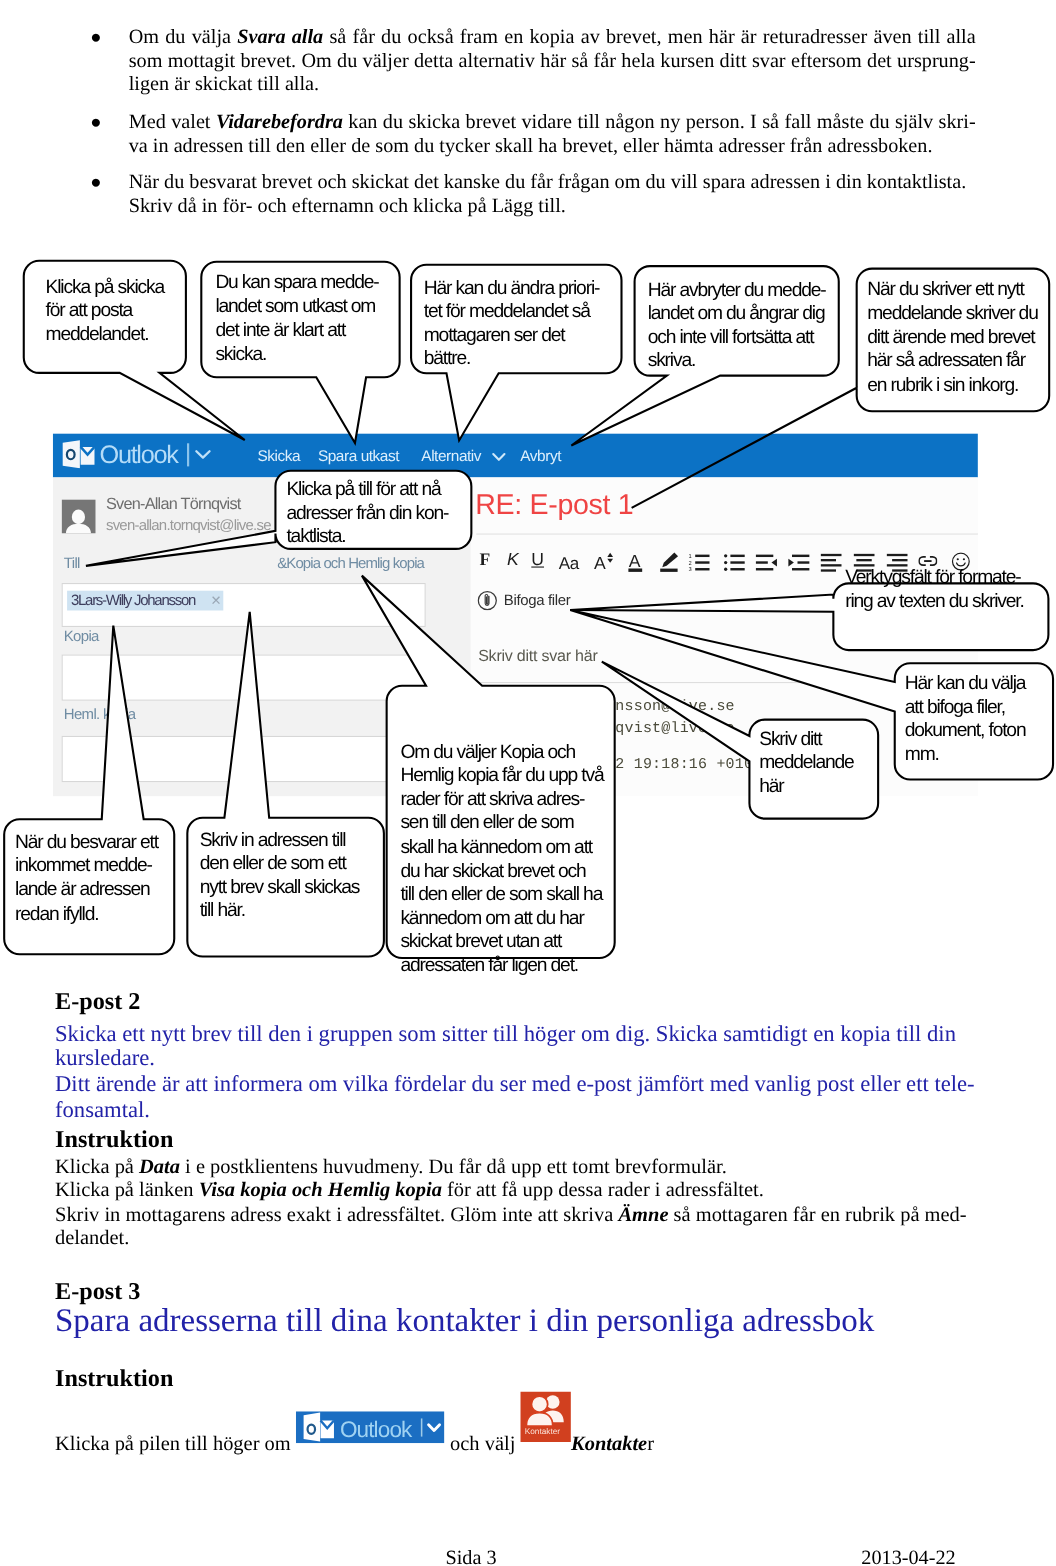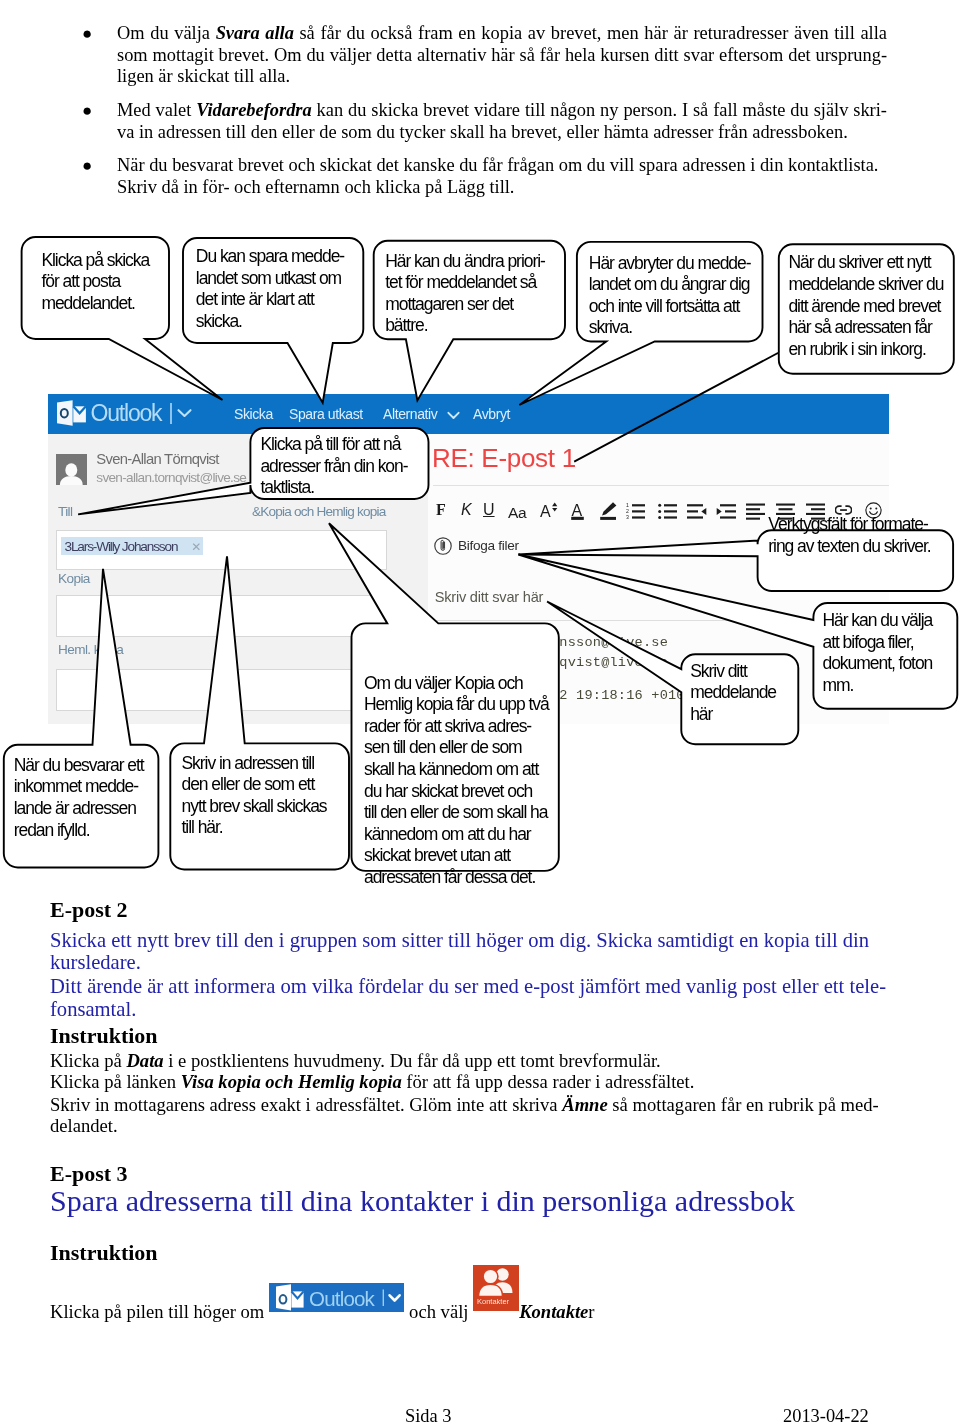--- a/index.html
+++ b/index.html
@@ -344,21 +344,21 @@
       <div class="cobox" style="left: 364px; top: 635.6px; margin-top: 37px;">
         <div class="coline">Om du väljer Kopia och</div>
         <div class="coline">Hemlig kopia får du upp två</div>
         <div class="coline">rader för att skriva adres-</div>
         <div class="coline">sen till den eller de som</div>
         <div class="coline">skall ha kännedom om att</div>
         <div class="coline">du har skickat brevet och</div>
         <div class="coline">till den eller de som skall ha</div>
         <div class="coline">kännedom om att du har</div>
         <div class="coline">skickat brevet utan att</div>
-        <div class="coline">adressaten får dessa det.</div>
+        <div class="coline">adressaten får ligen det.</div>
       </div>
       <div class="cobox" style="left: 690.2px; top: 660.8px;">
         <div class="coline">Skriv ditt</div>
         <div class="coline">meddelande</div>
         <div class="coline">här</div>
       </div>
       <div class="cobox" style="left: 13.7px; top: 754.8px;">
         <div class="coline">När du besvarar ett</div>
         <div class="coline">inkommet medde-</div>
         <div class="coline">lande är adressen</div>

